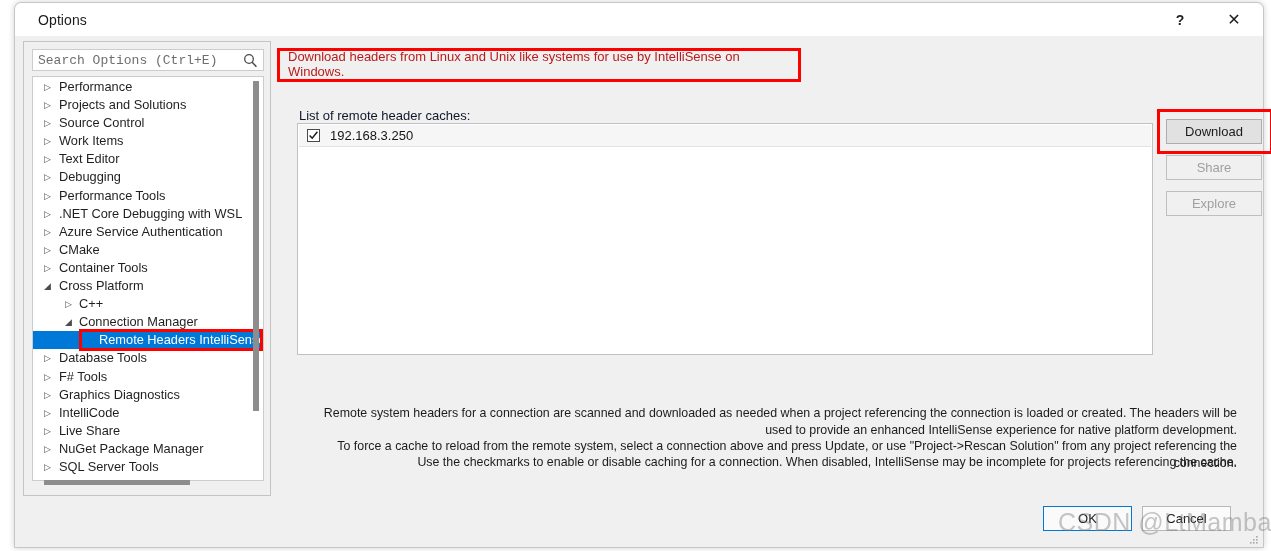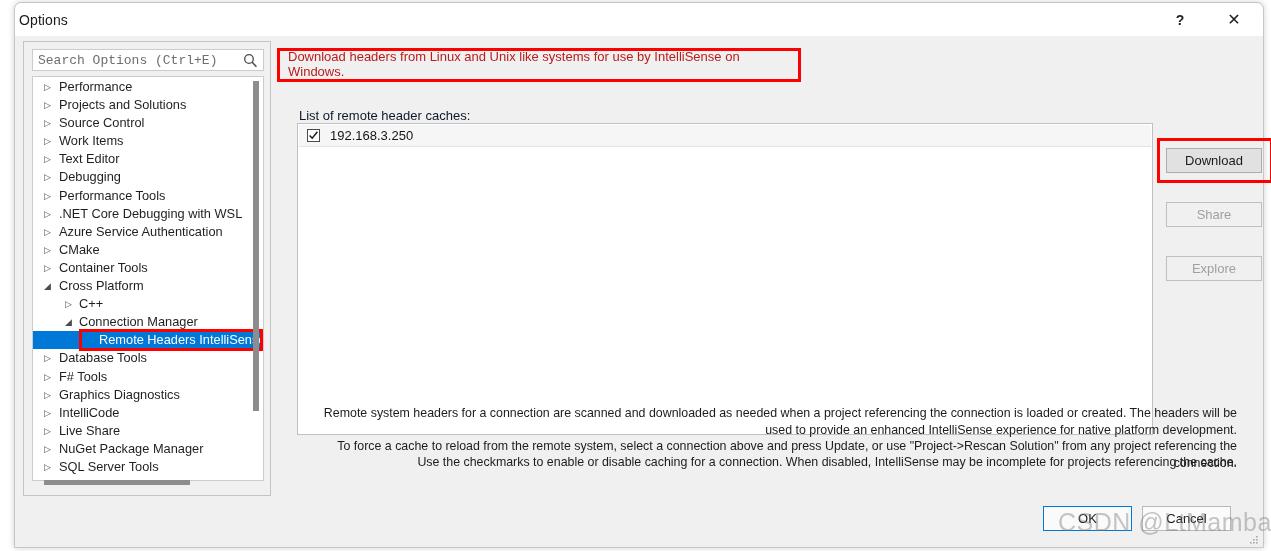--- a/index.html
+++ b/index.html
@@ -33,21 +33,21 @@
     position: absolute;
     left: 0; top: 0;
     width: 100%;
     height: 33px;
     background: #ffffff;
     border-radius: 7px 7px 0 0;
     box-sizing: border-box;
   }
   .title-text {
     position: absolute;
-    left: 4px;
+    left: 23px;
     top: 9px;
     font-size: 14px;
     color: #1b1b1b;
     letter-spacing: 0.1px;
     text-align: right;
   }
   .win-btn {
     position: absolute;
     top: 0;
     width: 46px;
@@ -210,21 +210,21 @@
     left: 22px;
     top: 67px;
     font-size: 13px;
     color: #0f172a;
   }
   .listbox {
     position: absolute;
     left: 20px;
     top: 82px;
     width: 856px;
-    height: 312px;
+    height: 232px;
     background: #ffffff;
     border: 1px solid #c0c0c0;
     box-sizing: border-box;
   }
   .list-row {
     position: absolute;
     left: 1px;
     top: 1px;
     width: 852px;
     height: 21px;
@@ -263,21 +263,20 @@
     background: #e1e1e1;
     border: 1px solid #adadad;
     box-sizing: border-box;
     font-family: "Liberation Sans", sans-serif;
     font-size: 13px;
     color: #1b1b1b;
     display: flex;
     align-items: center;
     justify-content: center;
     cursor: default;
-    margin-top: 29px;
   }
   .btn.disabled {
     background: #f0f0f0;
     border-color: #bfbfbf;
     color: #a0a0a0;
   }
   .btn-hl {
     position: absolute;
     left: -9px;
     top: -10px;

